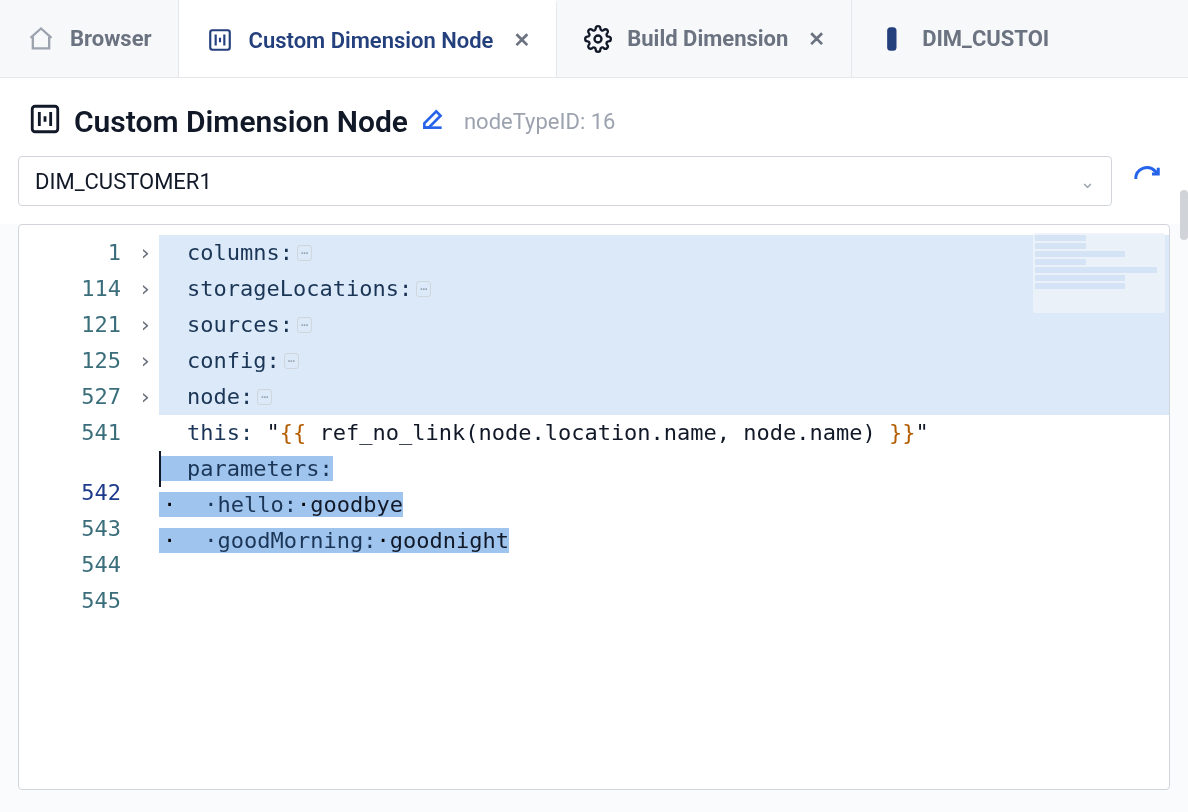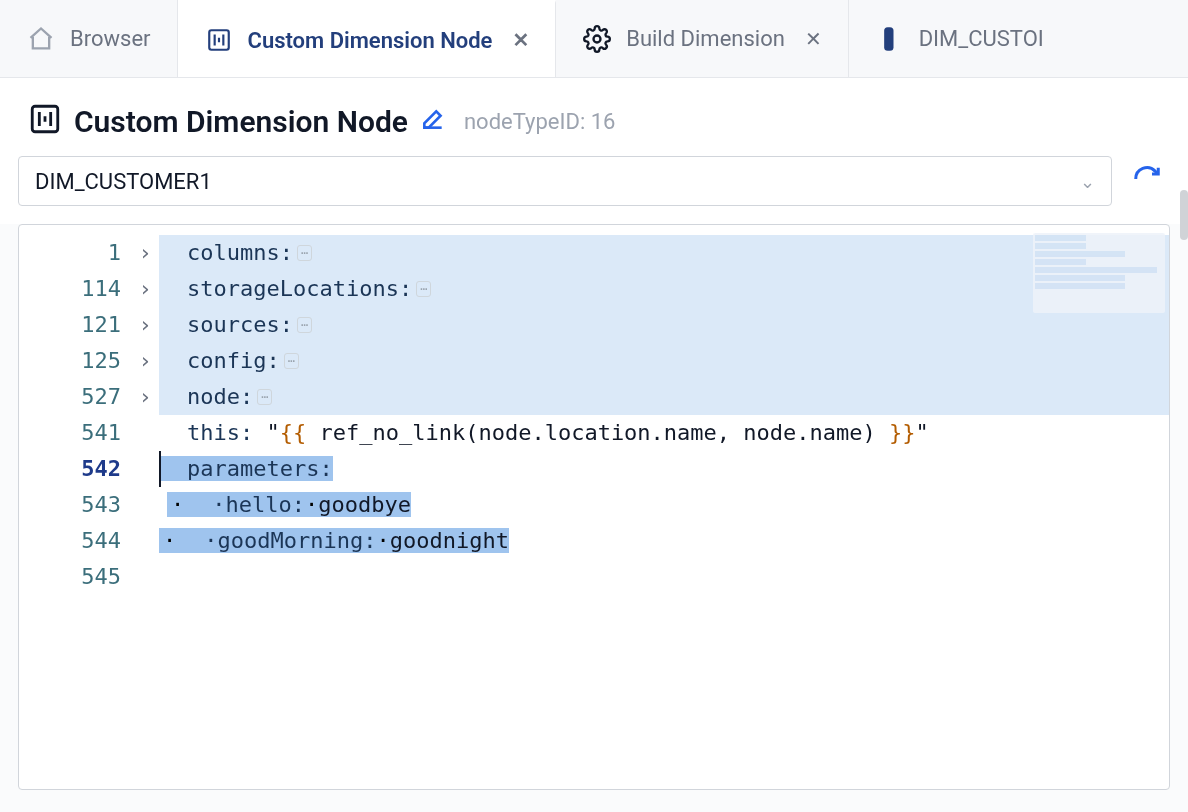--- a/index.html
+++ b/index.html
@@ -22,20 +22,21 @@
 .tab {
   display: flex;
   align-items: center;
   gap: 14px;
   padding: 0 26px;
   border-right: 1px solid #e5e7eb;
   cursor: pointer;
   color: #6b7280;
   font-size: 22px;
   white-space: nowrap;
+  font-weight: bold;
 }
 .tab.active {
   background: #ffffff;
   color: #1f2937;
   font-weight: 600;
   border-top: 3px solid #fff;
 }
 .tab.active .tab-label { color: #233f7c; }
 .tab .tab-close {
   color: #6b7280;
@@ -147,21 +148,21 @@
   padding: 0 3px;
   line-height: 14px;
   font-size: 12px;
   vertical-align: 3px;
   color: #9aa4ae;
   margin-left: 4px;
 }
 .sel {
   background: #9fc4ee;
 }
-.cursor-line-num { color: #1e3a8a; font-weight: 700; }
+.cursor-line-num { color: #1e3a8a; font-weight: 400; margin-top: 24px; }
 .cursor-bar {
   position: absolute;
   left: 0; top: 0; bottom: 0;
   width: 2px;
   background: #111827;
 }
 
 
 .minimap {
   position: absolute;
@@ -303,21 +304,21 @@
       <span class="chev"></span>
     </div>
     <div class="code-col">
       <div class="code-line hl-block"><span class="key">columns:</span><span class="fold-dots">⋯</span></div>
       <div class="code-line hl-block"><span class="key">storageLocations:</span><span class="fold-dots">⋯</span></div>
       <div class="code-line hl-block"><span class="key">sources:</span><span class="fold-dots">⋯</span></div>
       <div class="code-line hl-block"><span class="key">config:</span><span class="fold-dots">⋯</span></div>
       <div class="code-line hl-block"><span class="key">node:</span><span class="fold-dots">⋯</span></div>
       <div class="code-line"><span class="key">this:</span><span class="plain"> "</span><span class="tmpl">{{ </span><span class="plain">ref_no_link(node.location.name, node.name)</span><span class="tmpl"> }}</span><span class="plain">"</span></div>
       <div class="code-line"><span class="cursor-bar"></span><span class="sel"><span class="key">parameters:</span></span></div>
-      <div class="code-line"><span class="sel" style="padding-left:4px;margin-left:8px;">·<span class="key">·hello:</span>·<span class="plain">goodbye</span></span></div>
+      <div class="code-line"><span class="sel" style="padding-left:4px;">·<span class="key">·hello:</span>·<span class="plain">goodbye</span></span></div>
       <div class="code-line"><span class="sel" style="padding-left:4px;text-align:center;">·<span class="key">·goodMorning:</span>·<span class="plain">goodnight</span></span></div>
       <div class="code-line"></div>
     </div>
   </div>
   <div class="minimap">
     <div class="mm-line short"></div>
     <div class="mm-line short"></div>
     <div class="mm-line med"></div>
     <div class="mm-line short"></div>
     <div class="mm-line long"></div>

